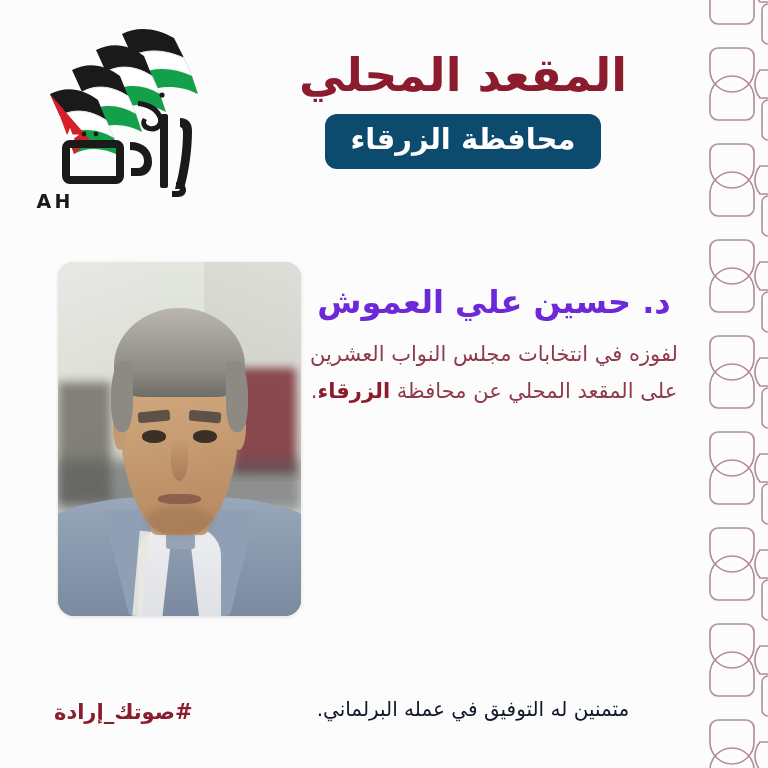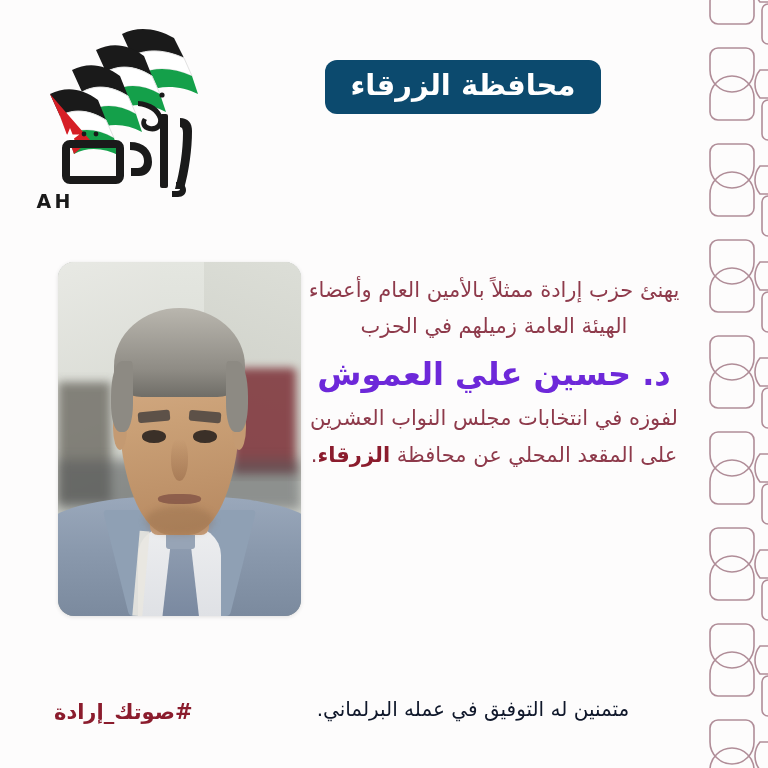--- a/index.html
+++ b/index.html
@@ -179,21 +179,21 @@
     font-weight:normal;
   }
   .honoree {
     margin-top:10px;
     font-size:32px;
     font-weight:bold;
     color:#6d28d9;
     line-height:1.3;
   }
   .copy p.reason {
-    margin-top:4px;
+    margin-top:12px;
     font-size:21px;
     color:#8e3a4b;
     line-height:1.78;
   }
   .reason b { font-weight:bold; color:#8b1c2d; }
 
   
   .wish {
     position:absolute;
     right:95px; bottom:44px;
@@ -300,20 +300,21 @@
 
         <path d="M146 96 c8 0 12 5 12 13 c0 18 -3 40 -8 58 h-9 c5 -18 8 -39 8 -56 c0 -4 -1 -6 -3 -6 z"></path>
 
         <path d="M142 160 c6 0 10 3 10 8 c0 4 -3 7 -8 7 h-6 v-6 h5 c2 0 3 -1 3 -2 c0 -2 -2 -2 -4 -2 z"></path>
       </g>
       <text x="40" y="186" font-family="DejaVu Sans, sans-serif" font-size="19" letter-spacing="3.5" fill="#1a1a1a" font-weight="600">ERADAH</text>
     </svg>
   </div>
 
   <div class="header">
+    <div class="headline">المقعد المحلي</div>
     <div class="badge-wrap">
       <span class="badge">محافظة الزرقاء</span>
     </div>
   </div>
 
   <div class="photo-card">
     <div class="photo-scene">
       <div class="bg-mid"></div>
       <div class="bg-left"></div>
       <div class="bg-right"></div>
@@ -340,21 +341,20 @@
       <div class="brow-r"></div>
       <div class="eye-l"></div>
       <div class="eye-r"></div>
       <div class="nose"></div>
       <div class="mouth"></div>
       <div class="chin-shadow"></div>
     </div>
   </div>
 
   <div class="copy">
-    <p class="lead">يهنئ حزب إرادة ممثلاً بالأمين العام وأعضاء الهيئة العامة زميلهم في الحزب</p>
 
     <div class="honoree">د. حسين علي العموش</div>
 
     <p class="reason"><span>لفوزه في انتخابات مجلس النواب العشرين على المقعد المحلي عن محافظة </span><b>الزرقاء</b><span>.</span></p>
   </div>
 
   <div class="wish">متمنين له التوفيق في عمله البرلماني.</div>
 
   <div class="hashtag">#صوتك_إرادة</div>
 

